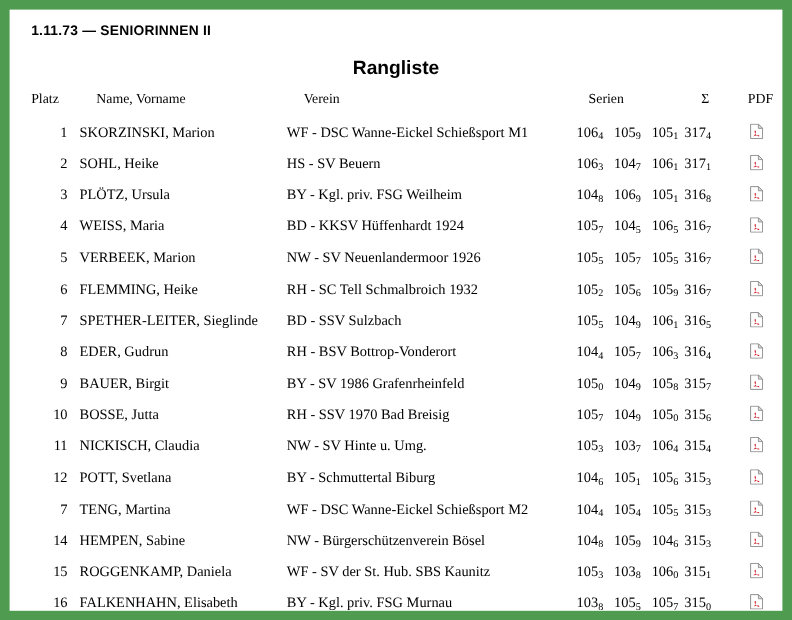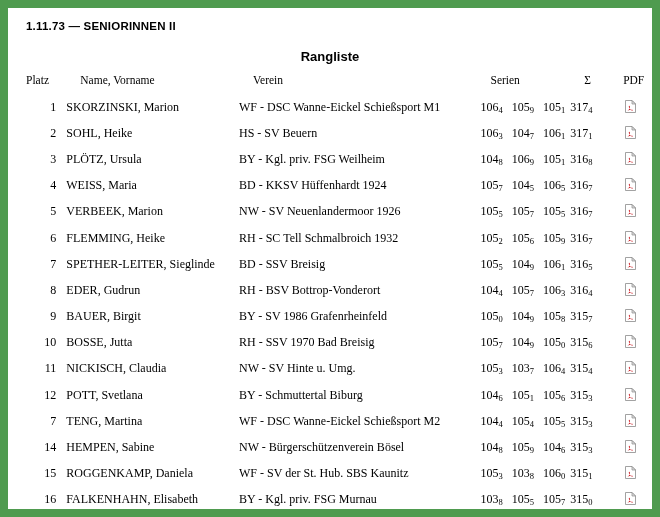--- a/index.html
+++ b/index.html
@@ -28,21 +28,21 @@
     font-weight: bold;
     font-size: 11.5px;
     color: #000;
     padding: 12px 0 0 18px;
     letter-spacing: 0.2px;
   }
   .list-title {
     text-align: center;
     font-family: "Liberation Sans", sans-serif;
     font-weight: bold;
-    font-size: 13px;
+    font-size: 16px;
     color: #000;
     margin-top: 17px;
   }
   table.rank {
     width: 100%;
     border-collapse: collapse;
     margin-top: 10px;
     font-family: "Liberation Serif", serif;
     font-size: 12px;
     color: #000;
@@ -186,21 +186,21 @@
     <td class="c-sum">316<span class="sub">7</span></td>
     <td class="c-pdf"><span class="pdf-icon"><svg width="11" height="13" viewBox="0 0 11 13">
                 <path d="M0.5 0.5 H7 L10.5 4 V12.5 H0.5 Z" fill="#ffffff" stroke="#8a8a8a" stroke-width="0.8"></path>
                 <path d="M7 0.5 L10.5 4 H7 Z" fill="#dddddd" stroke="#8a8a8a" stroke-width="0.7"></path>
                 <path d="M2.2 10.8 c1.6 -0.6 3.0 -3.0 2.7 -4.4 c-0.2 -1.0 -1.1 -0.8 -1.1 0.2 c0 1.6 1.6 3.6 3.0 4.0 c0.9 0.25 1.4 -0.5 0.6 -0.8 c-1.0 -0.4 -3.4 0.2 -5.2 1.0 z" fill="#cc2027"></path>
               </svg></span></td>
   </tr>
         <tr>
     <td class="c-platz">7</td>
     <td class="c-name">SPETHER-LEITER, Sieglinde</td>
-    <td class="c-verein">BD - SSV Breisig</td>
+    <td class="c-verein">BD - SSV Sulzbach</td>
     <td class="c-serie">105<span class="sub">5</span></td>
     <td class="c-serie">104<span class="sub">9</span></td>
     <td class="c-serie">106<span class="sub">1</span></td>
     <td class="c-sum">316<span class="sub">5</span></td>
     <td class="c-pdf"><span class="pdf-icon"><svg width="11" height="13" viewBox="0 0 11 13">
                 <path d="M0.5 0.5 H7 L10.5 4 V12.5 H0.5 Z" fill="#ffffff" stroke="#8a8a8a" stroke-width="0.8"></path>
                 <path d="M7 0.5 L10.5 4 H7 Z" fill="#dddddd" stroke="#8a8a8a" stroke-width="0.7"></path>
                 <path d="M2.2 10.8 c1.6 -0.6 3.0 -3.0 2.7 -4.4 c-0.2 -1.0 -1.1 -0.8 -1.1 0.2 c0 1.6 1.6 3.6 3.0 4.0 c0.9 0.25 1.4 -0.5 0.6 -0.8 c-1.0 -0.4 -3.4 0.2 -5.2 1.0 z" fill="#cc2027"></path>
               </svg></span></td>
   </tr>

